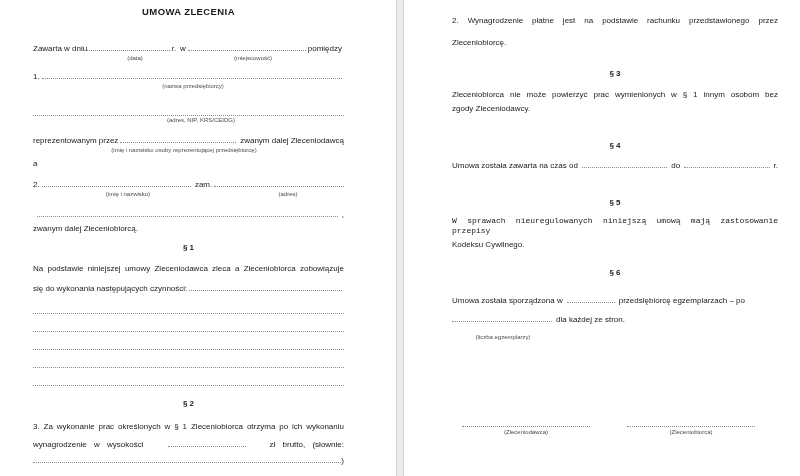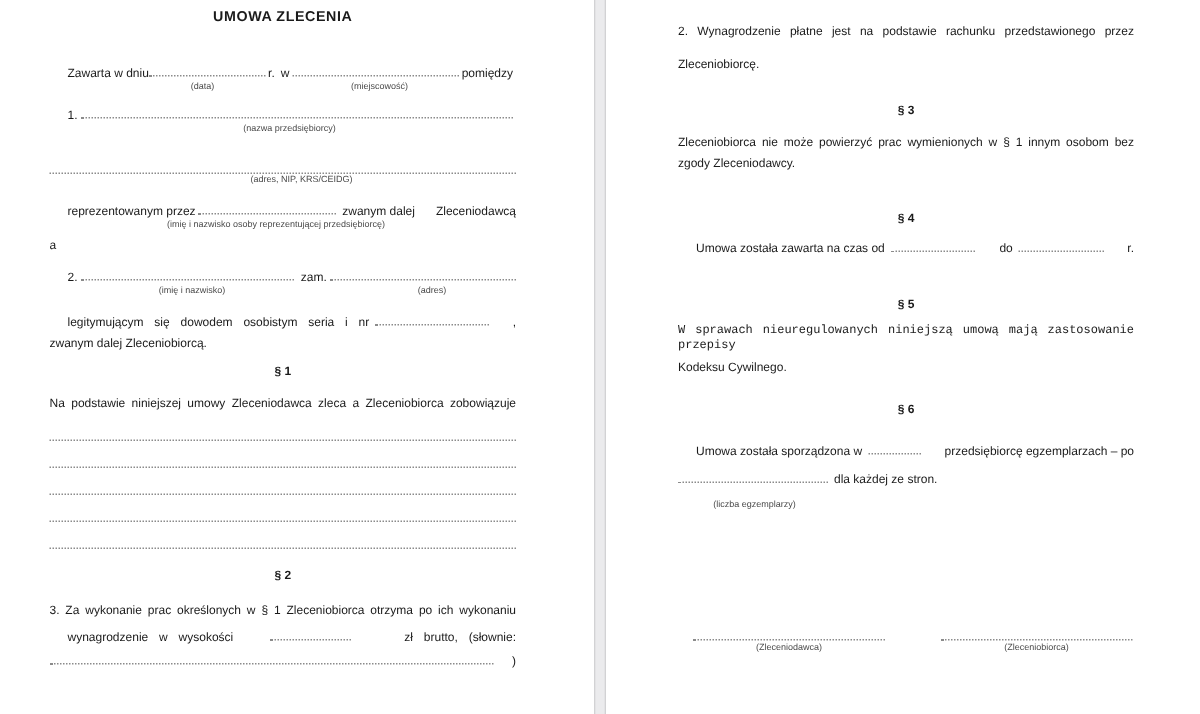--- a/index.html
+++ b/index.html
@@ -10,30 +10,30 @@
     color:#1a1a1a;
     position:relative;
   }
   .page {
     position:absolute; top:0; height:476px; width:397px;
     background:#ffffff;
   }
   .page-left  { left:0; border-right:1px solid #d2d2d4; }
   .page-right { left:403px; border-left:1px solid #d2d2d4; }
   .content-l { padding:4px 52px 0 33px; }   
-  .content-r { padding:16px 44px 0 48px; }   
+  .content-r { padding:16px 22px 0 48px; }   
 
   .doc-title {
     text-align:center; font-weight:bold; font-size:9.5px; letter-spacing:.4px;
     margin-top:2px;
   }
   .para-head {
     text-align:center; font-weight:bold; font-size:8px;
   }
-  .t { font-size:8px; line-height:10px; white-space:nowrap;margin-left:12px; }
+  .t { font-size:8px; line-height:10px; white-space:nowrap; }
   .b { font-weight:normal; }
 
   
   .fline { display:flex; align-items:baseline; font-size:8px; line-height:10px; }
   .fill  { border-bottom:1px dotted #8b8b8b; height:7px; flex-grow:1; }
   .fill.fx { flex-grow:0; }           
   .gap2 { margin:0 2px; } .gap4 { margin:0 4px; }
 
   
   .blank-row { border-bottom:1px dotted #8b8b8b; height:18px; }
@@ -153,31 +153,34 @@
       <span class="fill gap2" style="flex-grow:1.15;"></span>
       <span class="t gap2">zam.</span>
       <span class="fill"></span>
     </div>
     <div class="cap-row">
       <span class="cap cap-name2">(imię i nazwisko)</span>
       <span class="cap cap-addr2">(adres)</span>
     </div>
 
     <div class="fline m-id sp">
-      <span class="t sp">legitymującym się dowodem osobistym seria i nr</span>
       <span class="fill gap4"></span>
       <span class="t">,</span>
     </div>
     <div class="lline m-id2">
       <span>zwanym dalej</span>
       <span class="b">Zleceniobiorcą</span><span>.</span>
     </div>
 
     <div class="para-head m-h1">§ 1</div>
     <div class="jline m-s1l1">Na podstawie niniejszej umowy Zleceniodawca zleca a Zleceniobiorca zobowiązuje</div>
+    <div class="fline m-s1l2">
+      <span class="t">się do wykonania następujących czynności:</span>
+      <span class="fill gap2"></span>
+    </div>
     <div class="m-blanks">
         <div class="blank-row"></div>
         <div class="blank-row"></div>
         <div class="blank-row"></div>
         <div class="blank-row"></div>
         <div class="blank-row"></div>
       </div>
 
     <div class="para-head m-h2">§ 2</div>
     <div class="jline m-s2l1">3. Za wykonanie prac określonych w § 1 Zleceniobiorca otrzyma po ich wykonaniu</div>

